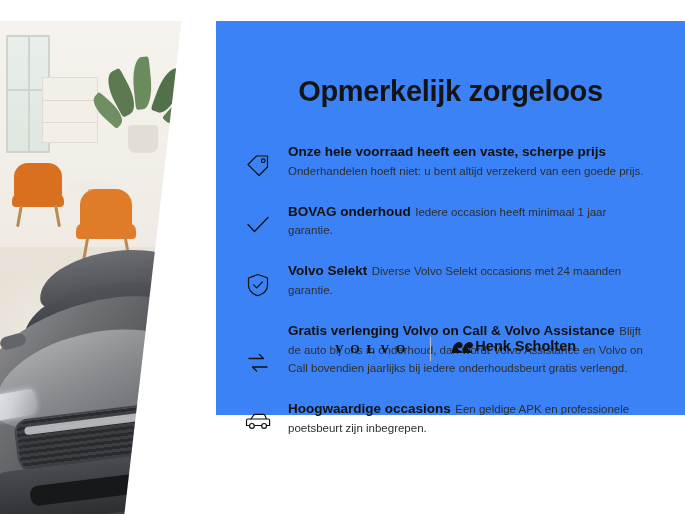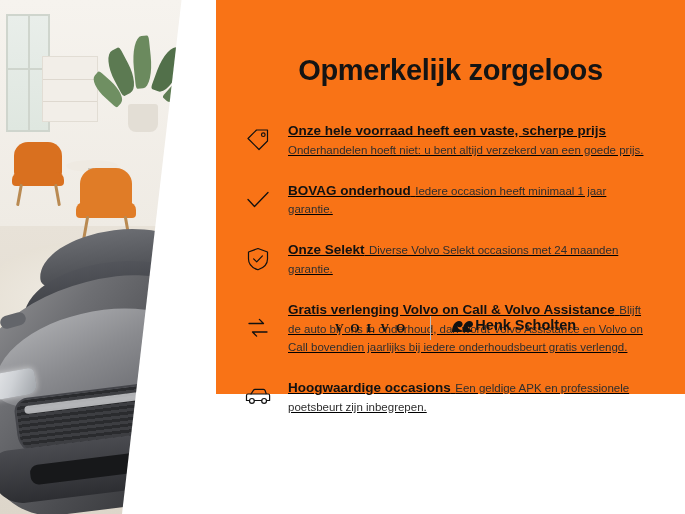--- a/index.html
+++ b/index.html
@@ -7,22 +7,23 @@
     width: 685px;
     height: 514px;
     background: #ffffff;
     font-family: "Liberation Sans", sans-serif;
     overflow: hidden;
   }
   .page {
     position: relative;
     width: 685px;
     height: 394px;
-    background: #f97316;
+    background: #3b82f6;
     display: flex;
+    margin-top: 21px;
   }
 
   
   .photo-panel {
     position: relative;
     width: 216px;
     height: 514px;
     overflow: hidden;
     flex: 0 0 216px;
   }
@@ -271,23 +272,22 @@
     padding-left: 12px;
   }
   .usp-list {
     display: flex;
     flex-direction: column;
     gap: 22px;
     padding-left: 6px;
   }
   .usp {
     display: flex;
-    align-items: center;
+    align-items: flex-end;
     gap: 16px;
-    text-decoration: underline;
   }
   .usp-icon {
     flex: 0 0 28px;
     width: 28px;
     height: 28px;
     display: flex;
     align-items: center;
     justify-content: center;
     margin-top: 1px;
   }
@@ -436,21 +436,21 @@
       </div>
 
       <div class="usp">
         <span class="usp-icon">
           <svg width="26" height="26" viewBox="0 0 26 26" fill="none" stroke="#111" stroke-width="1.2">
             <path d="M13 2.5 L22.5 6 V13 C22.5 18.2 18.4 22 13 23.8 C7.6 22 3.5 18.2 3.5 13 V6 Z" stroke-linejoin="round"></path>
             <path d="M8.6 12.8 L11.7 15.9 L17.4 9.9" stroke-linecap="round" stroke-linejoin="round"></path>
           </svg>
         </span>
         <span class="usp-text">
-          <span class="usp-title">Onze Selekt</span>
+          <span class="usp-title">Volvo Selekt</span>
           <span class="usp-desc">Diverse Volvo Selekt occasions met 24 maanden garantie.</span>
         </span>
       </div>
 
       <div class="usp">
         <span class="usp-icon">
           <svg width="26" height="26" viewBox="0 0 26 26" fill="none" stroke="#111" stroke-width="1.3">
             <path d="M4 8.5 H18.5 L14.4 4.4" stroke-linecap="round" stroke-linejoin="round"></path>
             <path d="M22 17 H7.5 L11.6 21.1" stroke-linecap="round" stroke-linejoin="round"></path>
           </svg>

